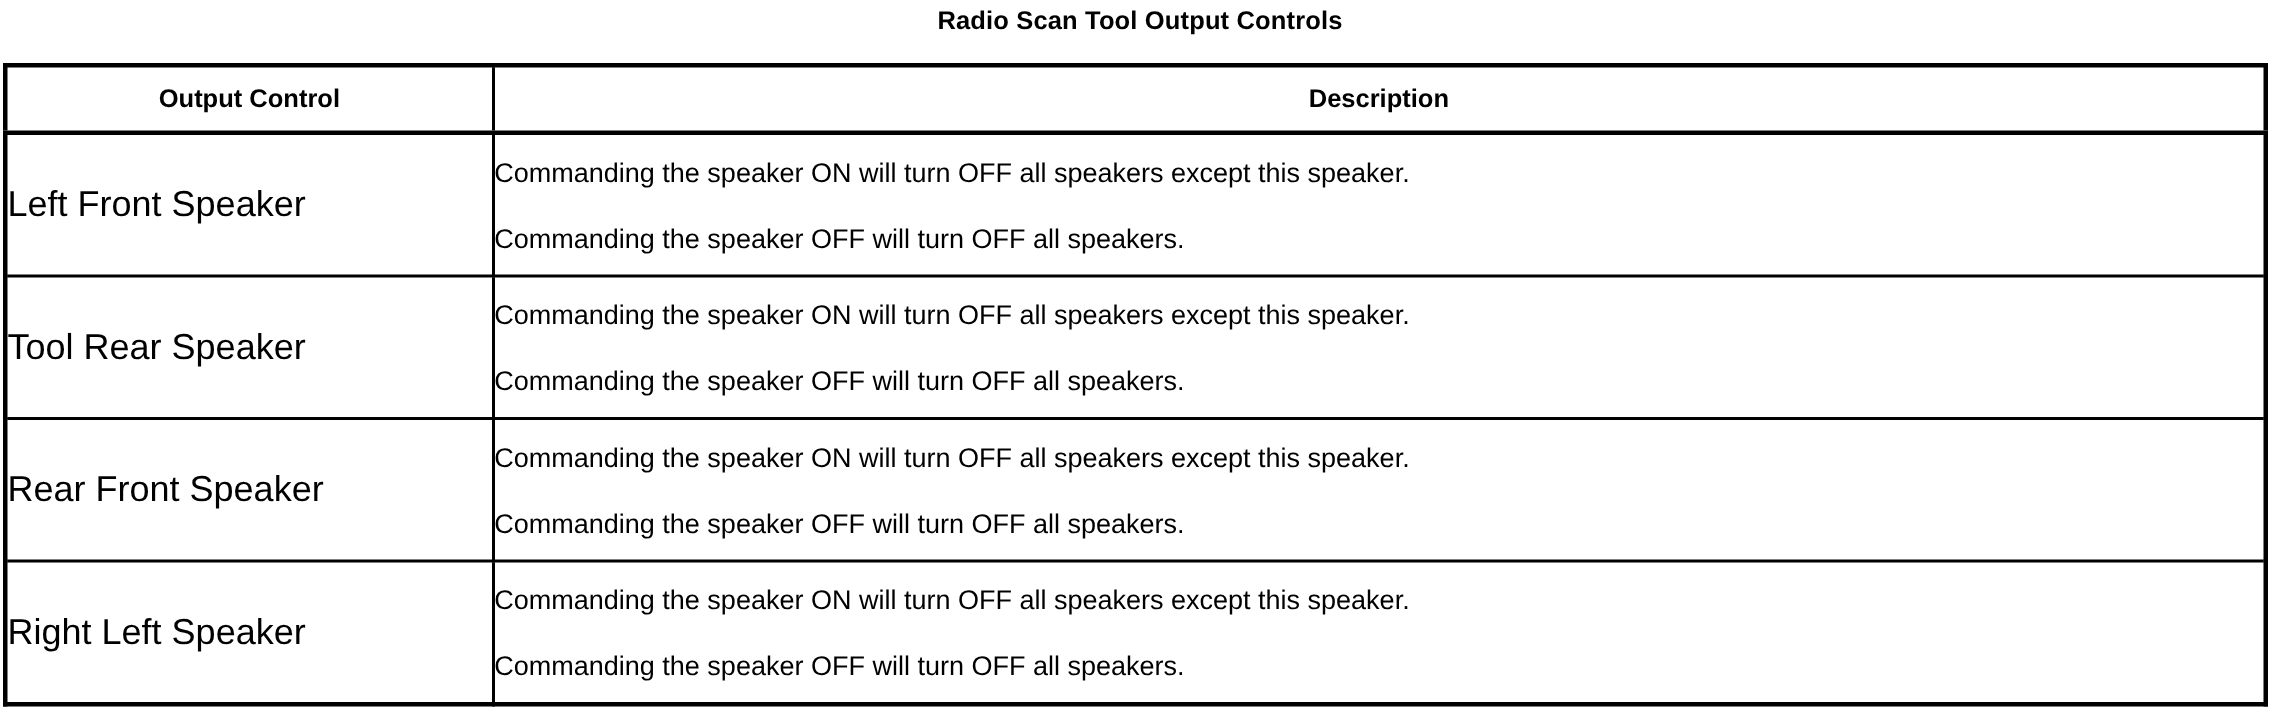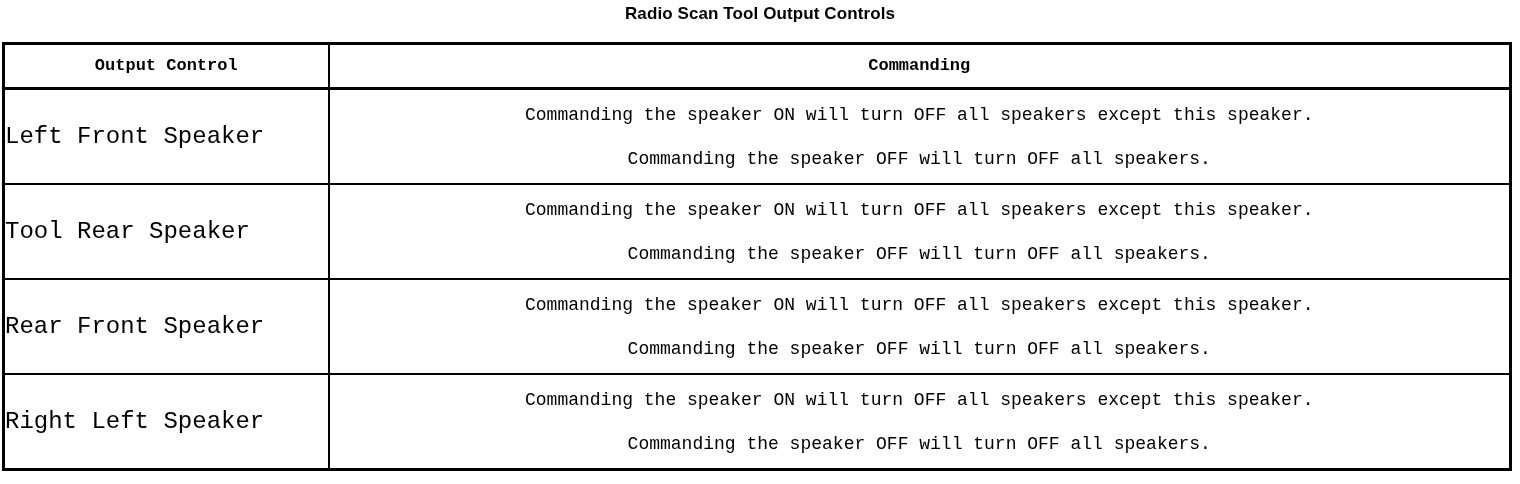--- a/index.html
+++ b/index.html
@@ -28,21 +28,20 @@
     font-size: 17px;
     font-weight: bold;
     letter-spacing: 0.1px;
     line-height: 24px;
   }
   .table-wrap {
     position: absolute;
     top: 42px;
     left: 2px;
     width: 1507px;
-    font-family: Liberation Mono, monospace;
   }
   table.spec {
     border-collapse: collapse;
     width: 1507px;
     table-layout: fixed;
     border: 3px solid #000000;
   }
   table.spec col.c1 { width: 325px; }
   table.spec col.c2 { width: 1182px; }
   table.spec th,
@@ -63,21 +62,20 @@
     height: 93px;
     font-size: 24px;
     font-weight: normal;
     padding: 0 6px 0 5px;
     line-height: 22px;
   }
   td.desc-cell {
     height: 93px;
     padding: 0 6px 0 4px;
     vertical-align: middle;
-    text-align: center;
   }
   .desc-line {
     font-size: 18px;
     font-weight: normal;
     line-height: 22px;
     white-space: nowrap;
   }
   .desc-gap {
     height: 22px;
   }
@@ -91,21 +89,21 @@
 
   <div class="table-wrap">
     <table class="spec">
       <colgroup>
         <col class="c1">
         <col class="c2">
       </colgroup>
       <thead>
         <tr>
           <th>Output Control</th>
-          <th>Commanding</th>
+          <th>Description</th>
         </tr>
       </thead>
       <tbody>
 
         <tr>
           <td class="control-cell">Left Front Speaker</td>
           <td class="desc-cell">
             <div class="desc-line">Commanding the speaker ON will turn OFF all speakers except this speaker.</div>
             <div class="desc-gap"></div>
             <div class="desc-line">Commanding the speaker OFF will turn OFF all speakers.</div>

